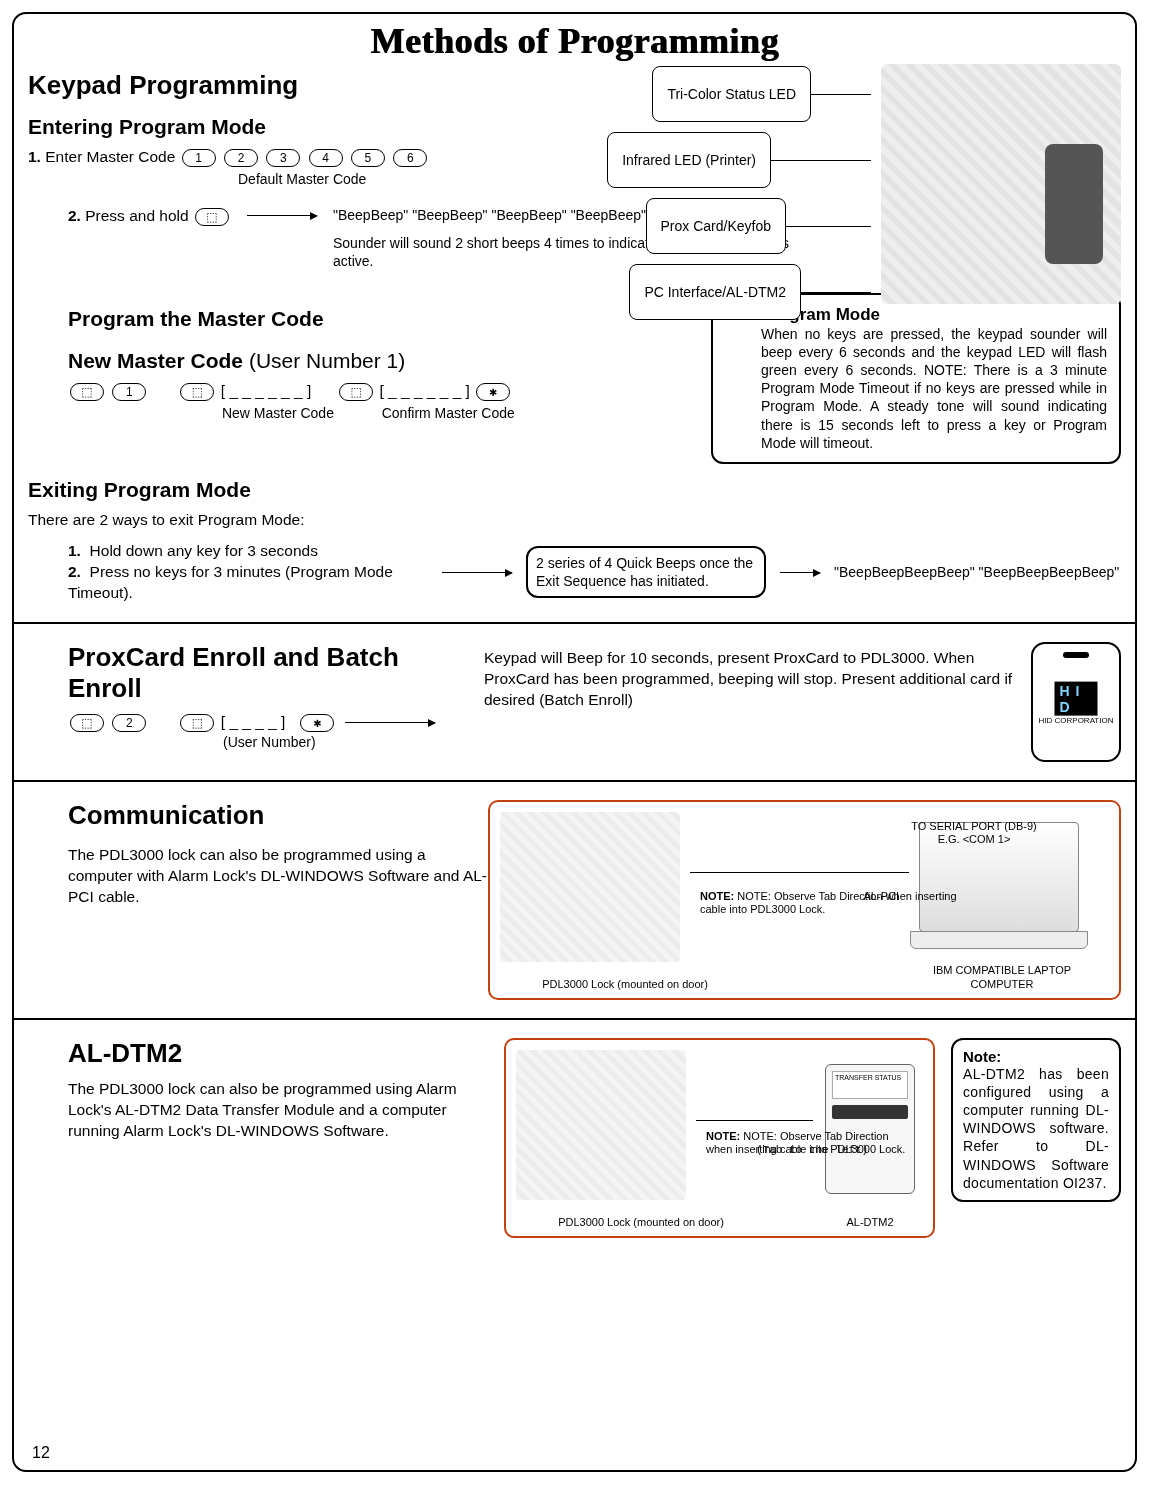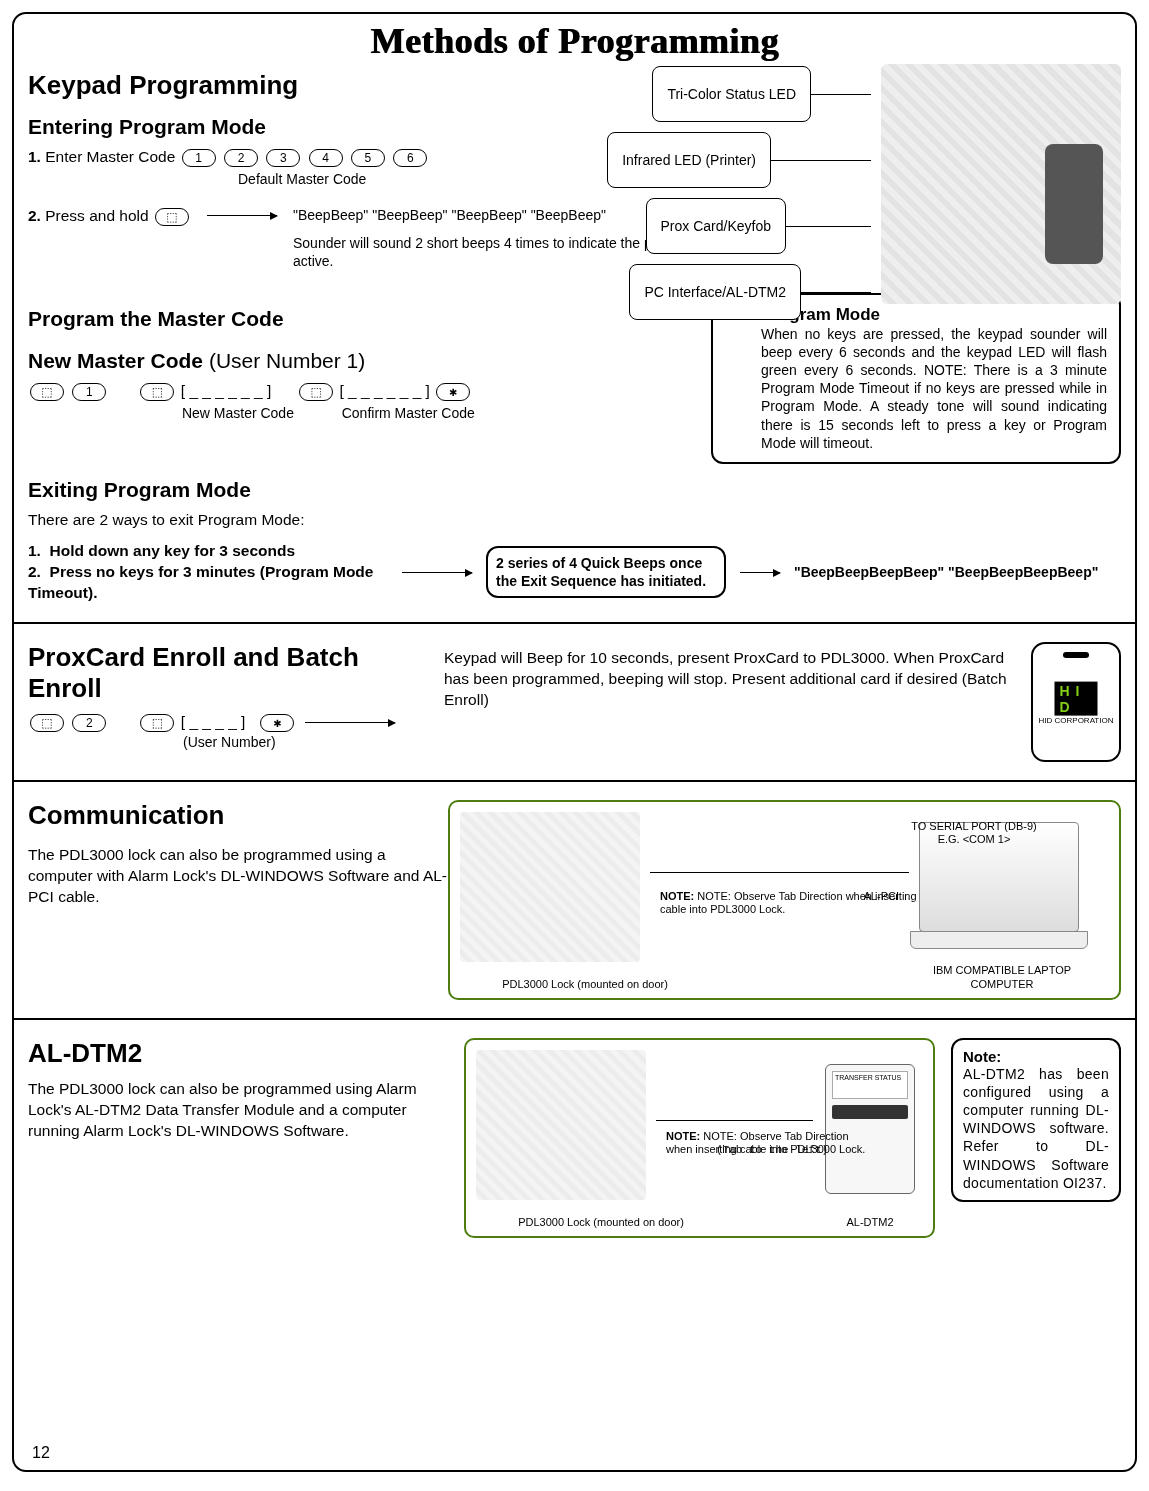--- a/index.html
+++ b/index.html
@@ -41,21 +41,21 @@
     line-height: 16px;
     border: 1.5px solid #000;
     border-radius: 9px;
     font-size: 12px;
     text-align: center;
     margin: 0 2px;
     background: #fff;
     vertical-align: middle;
   }
   .asterkey::before { content: "✱"; font-size:10px; }
-  .flex { display:flex; }
+  .flex { display:flex;margin-left:40px; }
   .labelBox {
     border: 1.5px solid #000;
     border-radius: 8px;
     padding: 19px 14px;
     font-size: 14px;
     background:#fff;
     white-space: nowrap;
   }
   .roundBox {
     border: 2px solid #000;
@@ -83,29 +83,29 @@
   .hidcard{
     width:90px; height:120px; border:2px solid #000; border-radius:14px;
     position:relative; background:#fff;
   }
   .hidcard::before{
     content:""; position:absolute; top:8px; left:50%; transform:translateX(-50%);
     width:26px; height:6px; background:#000; border-radius:3px;
   }
   .hidlogo{
     position:absolute; top:50%; left:50%; transform:translate(-50%,-60%);
-    background:#000; color:#84cc16; font-weight:bold; font-size:14px;
+    background:#000; color:#7dd3fc; font-weight:bold; font-size:14px;
     padding:1px 5px; letter-spacing:1px;
   }
   .hidcorp{
     position:absolute; top:62%; left:50%; transform:translateX(-50%);
     font-size:8px; white-space:nowrap;
   }
   .diagBox {
-    border:2px solid #4d7c0f; border-radius:10px; padding:8px;
+    border:2px solid #c2410c; border-radius:10px; padding:8px;
     min-height:200px; position:relative; background:#fff;
     font-size:11px;
   }
   .pagenum { position:absolute; left:18px; bottom:8px; font-size:16px; }
   .callouts { position:absolute; display:flex; flex-direction:column; gap:10px; }
   .callLine { display:flex; align-items:center; gap:0; }
   .callLine .ln { flex:0 0 auto; height:0; border-top:1px solid #000; }
 </style>
 </head>
 <body>
@@ -192,21 +192,21 @@
       </div>
     </div>
     <div class="roundBox" style="width:410px;padding-left:48px;">
       <div style="font-weight:bold; font-size:17px;">Program Mode</div>
       <div class="small" style="text-align:justify;">When no keys are pressed, the keypad sounder will beep every 6 seconds and the keypad LED will flash green every 6 seconds.   NOTE:  There is a 3 minute Program Mode Timeout if no keys are pressed while in Program Mode.  A steady tone will sound indicating there is 15 seconds left to press a key or Program Mode will timeout.</div>
     </div>
   </div>
 
   <h3 style="margin-top:14px;">Exiting Program Mode</h3>
   <div class="normal">There are 2 ways to exit Program Mode:</div>
-  <div class="flex" style="align-items:center; gap:14px; margin-top:10px;font-weight:bold;">
+  <div class="flex" style="align-items:center; gap:14px; margin-top:10px;">
     <div class="normal" style="width:360px;">
       <div><b>1.</b>&nbsp;&nbsp;<span>Hold down any key for 3 seconds</span></div>
       <div><b>2.</b>&nbsp;&nbsp;<span>Press no keys for 3 minutes (Program Mode Timeout).</span></div>
     </div>
     <span class="arrow"></span>
     <div class="roundBox small" style="padding:6px 8px; max-width:240px;">2 series of 4 Quick Beeps once the Exit Sequence has initiated.</div>
     <span class="arrow" style="width:40px;"></span>
     <div class="small">"BeepBeepBeepBeep"       "BeepBeepBeepBeep"</div>
   </div>
 

